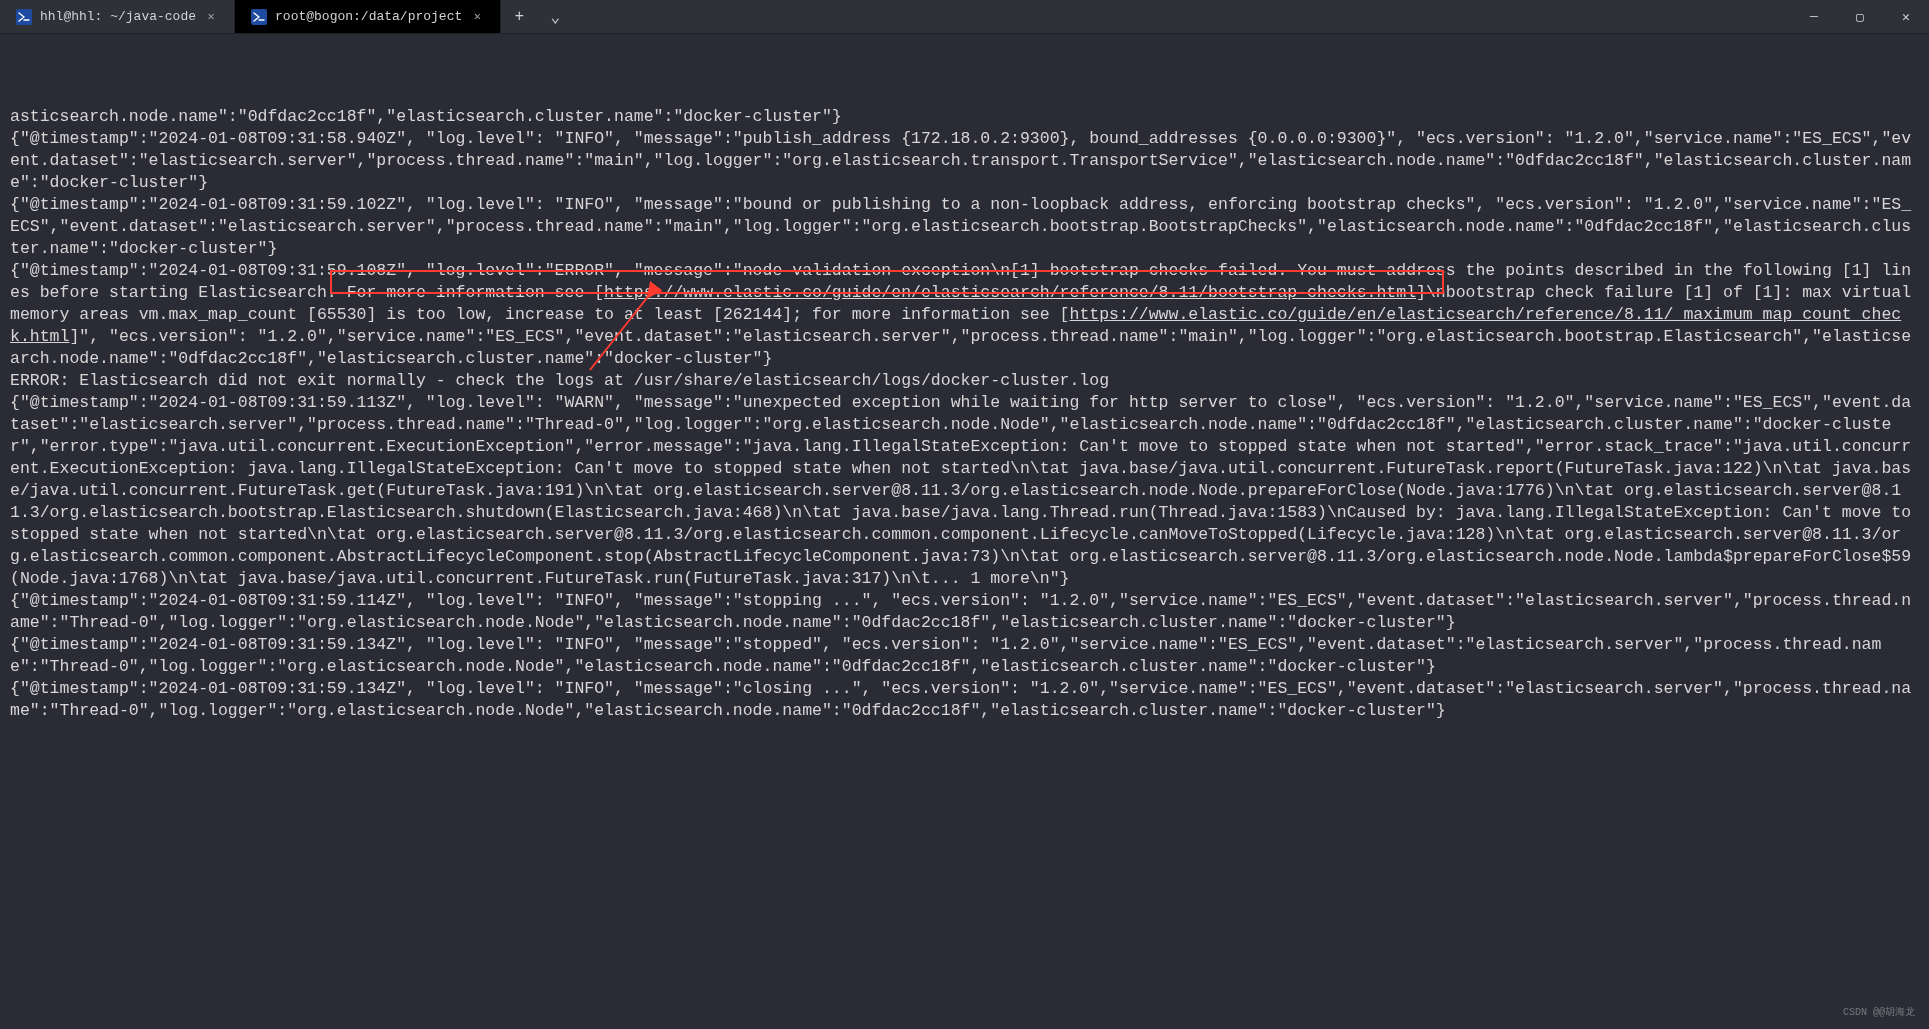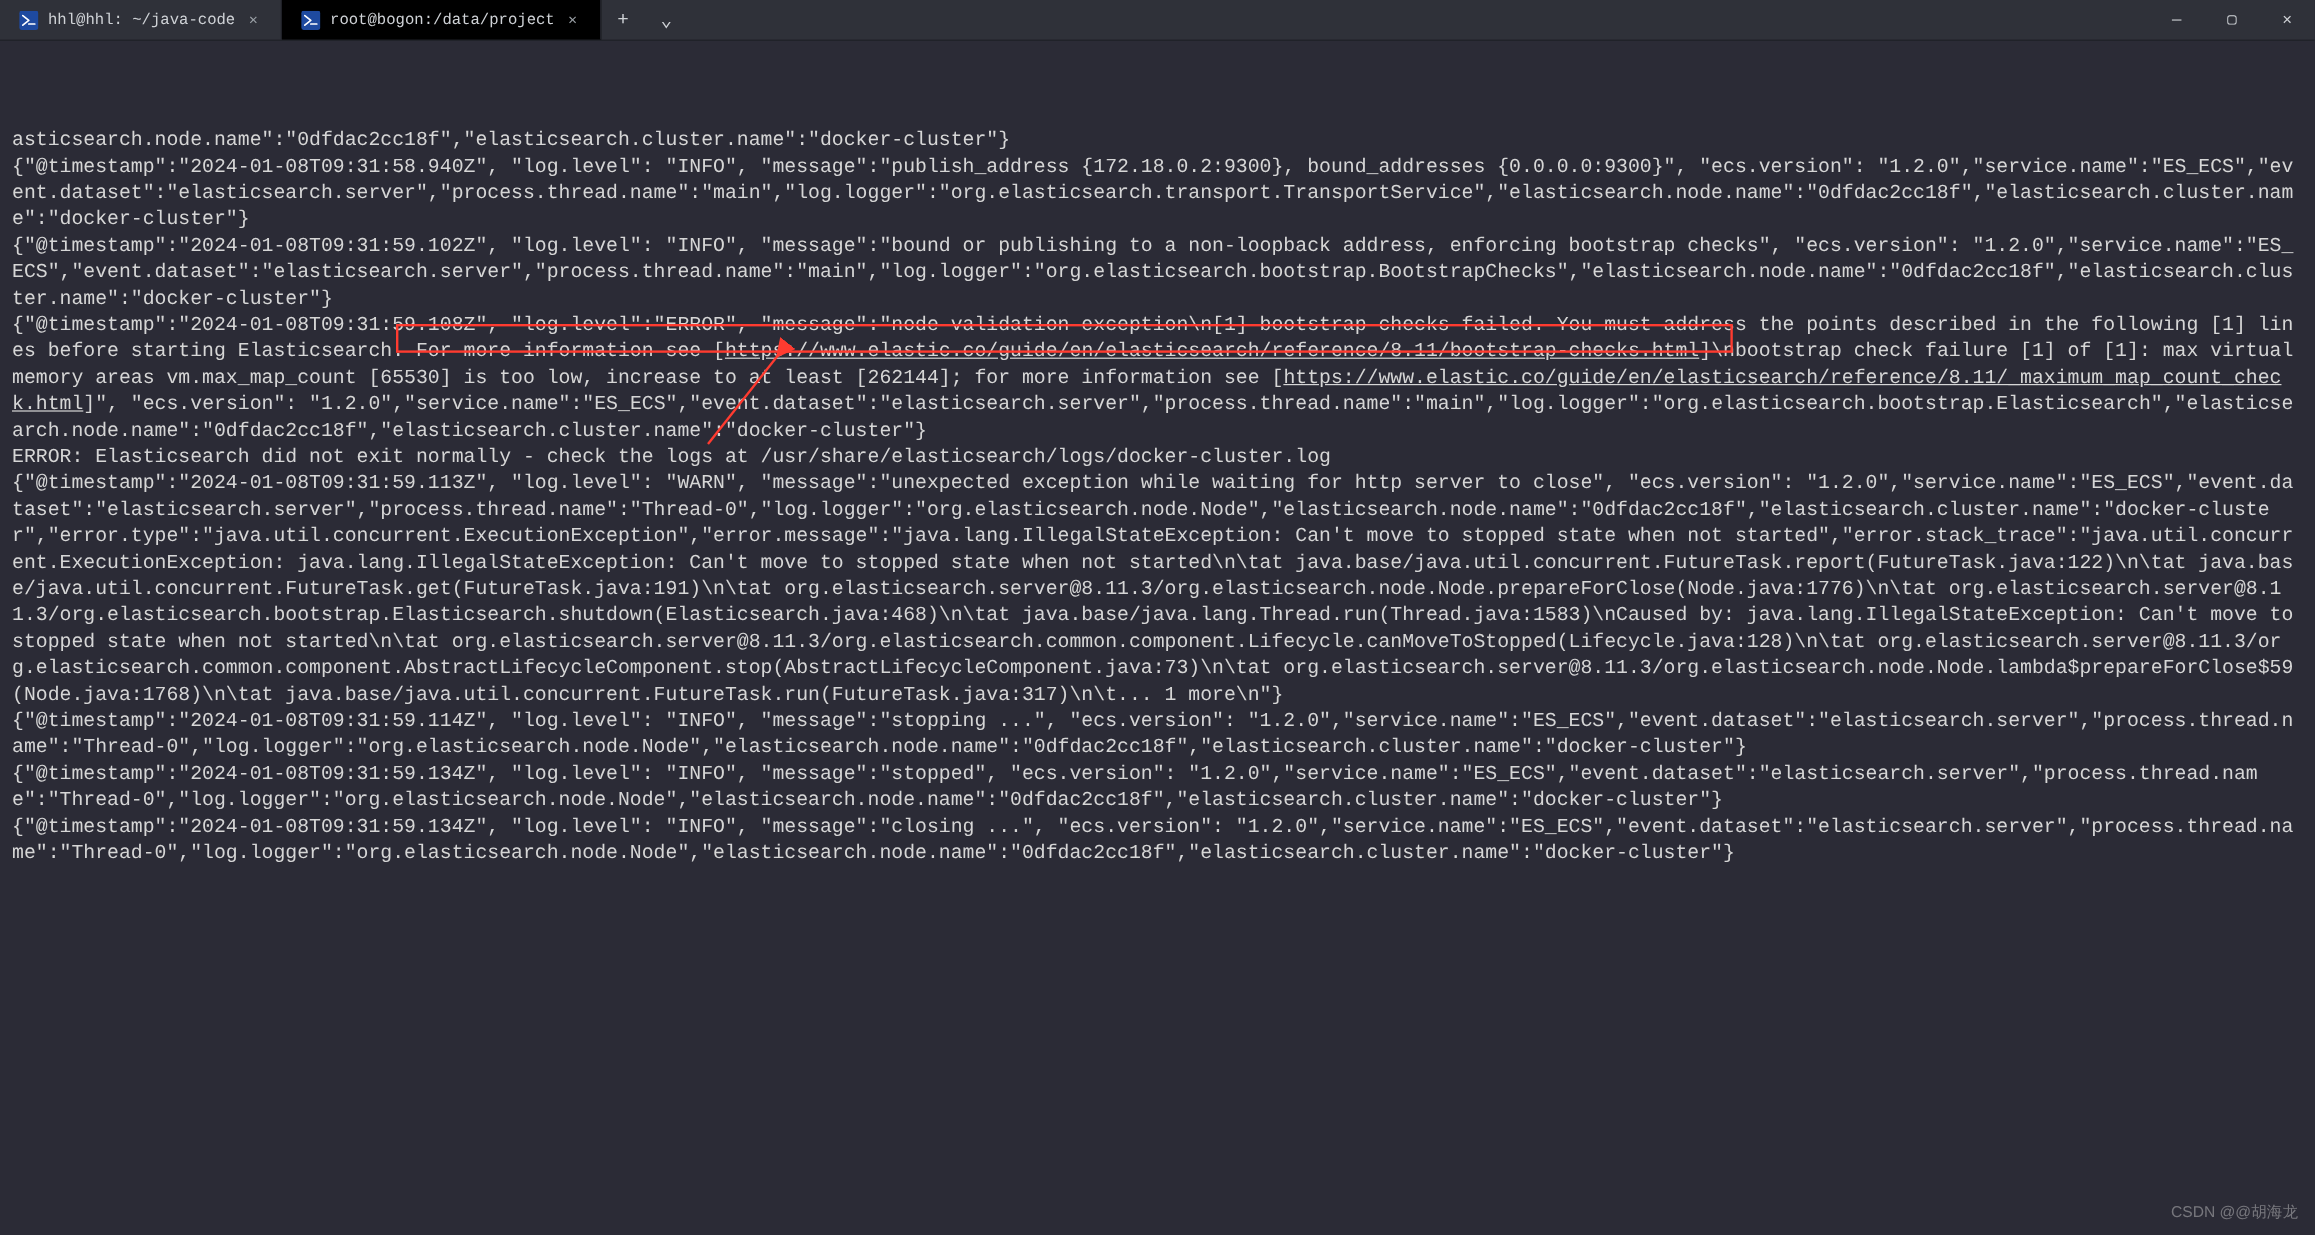--- a/index.html
+++ b/index.html
@@ -69,23 +69,23 @@
   }
   .arrow-svg {
     position: absolute;
     pointer-events: none;
   }
 
   .watermark {
     position: fixed;
     right: 14px;
     bottom: 10px;
-    font-size: 13px;
+    font-size: 10px;
     color: rgba(210,210,210,0.45);
-    font-family: Liberation Sans, sans-serif;
+    font-family: Liberation Mono, monospace;
   }
 </style>
 </head>
 <body>
 
 <div class="titlebar">
   <div class="tabs">
     <div class="tab">
       <span class="ps-icon">
         <svg width="16" height="16" viewBox="0 0 16 16">

